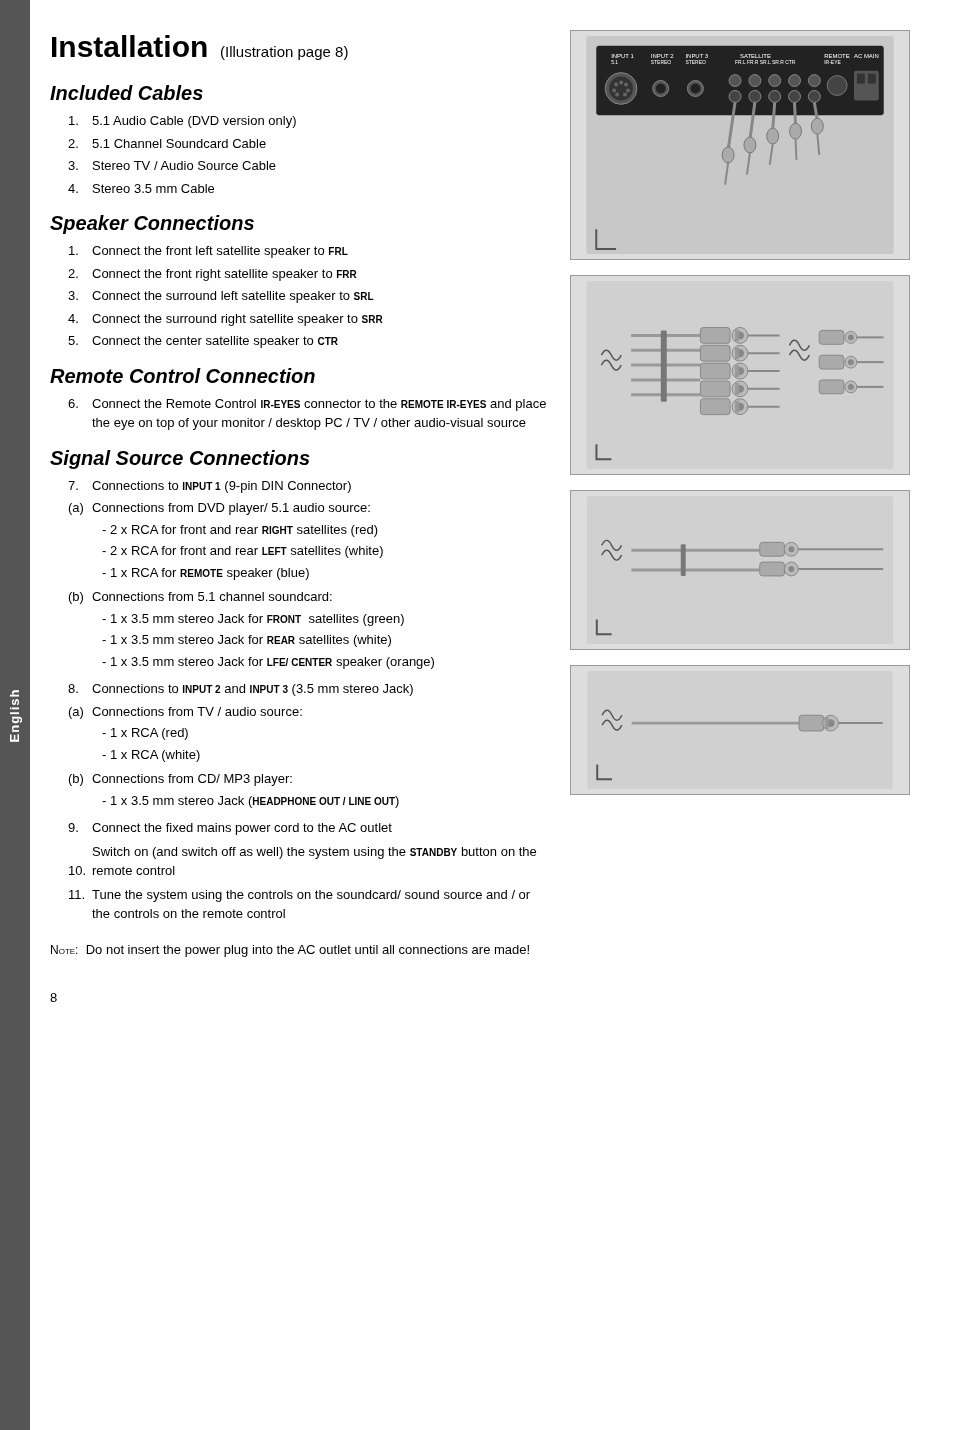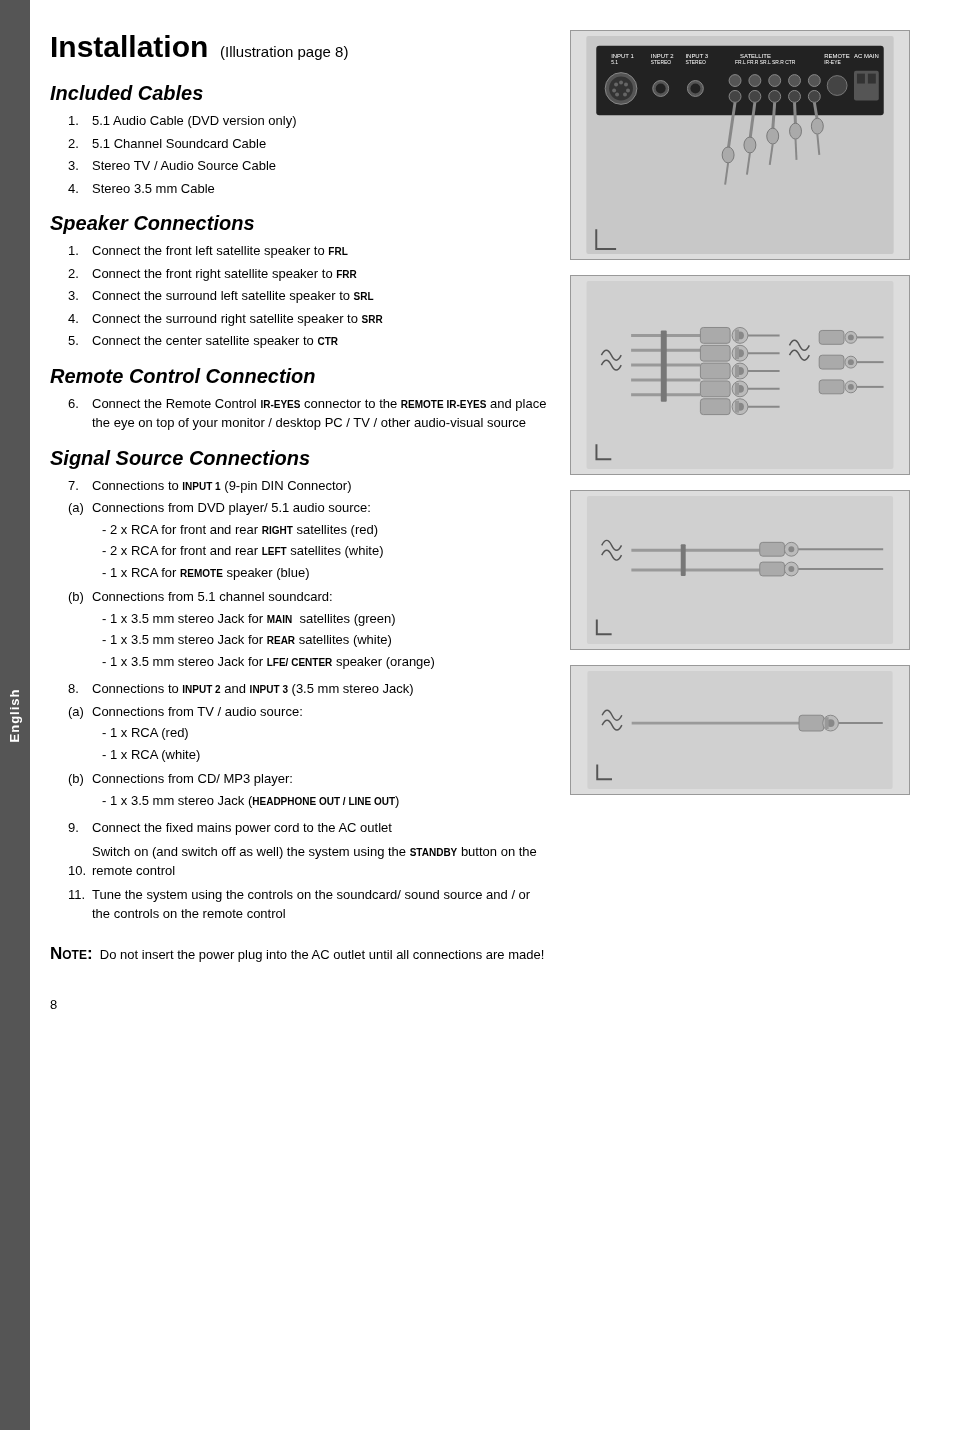--- a/index.html
+++ b/index.html
@@ -104,22 +104,22 @@
       content: "- ";
     }
 
     .note-text {
       margin-top: 16px;
       line-height: 1.6;
     }
 
     .note-label {
       font-variant: small-caps;
-      font-weight: bold;
-      font-size: 17px;
+      font-weight: normal;
+      font-size: 12px;
     }
 
     
     .diagram-box {
       border: 1px solid #ccc;
       background: #f5f5f5;
       position: relative;
       overflow: hidden;
     }
 
@@ -229,21 +229,21 @@
               <li>2 x RCA for front and rear <span class="small-caps">LEFT</span> satellites (white)</li>
               <li>1 x RCA for <span class="small-caps">REMOTE</span> speaker (blue)</li>
             </ul>
           </span>
         </div>
 
         <div class="list-item-custom">
           <span class="list-number">(b)</span>
           <span>Connections from 5.1 channel soundcard:
             <ul class="sub-list">
-              <li>1 x 3.5 mm stereo Jack for <span class="small-caps">MAIN</span>&nbsp; satellites (green)</li>
+              <li>1 x 3.5 mm stereo Jack for <span class="small-caps">FRONT</span>&nbsp; satellites (green)</li>
               <li>1 x 3.5 mm stereo Jack for <span class="small-caps">REAR</span> satellites (white)</li>
               <li>1 x 3.5 mm stereo Jack for <span class="small-caps">LFE/ CENTER</span> speaker (orange)</li>
             </ul>
           </span>
         </div>
 
         <div class="list-item-custom" style="margin-top:6px;">
           <span class="list-number">8.</span>
           <span>Connections to <span class="small-caps">INPUT 2</span> and <span class="small-caps">INPUT 3</span> (3.5 mm stereo Jack)</span>
         </div>

